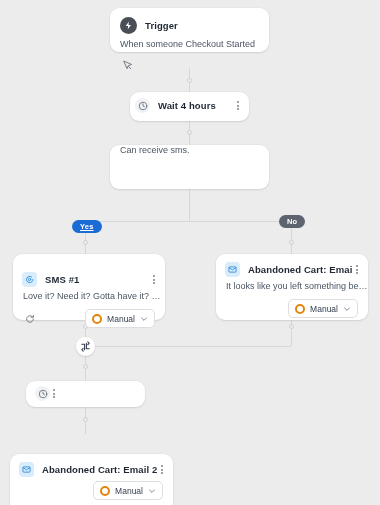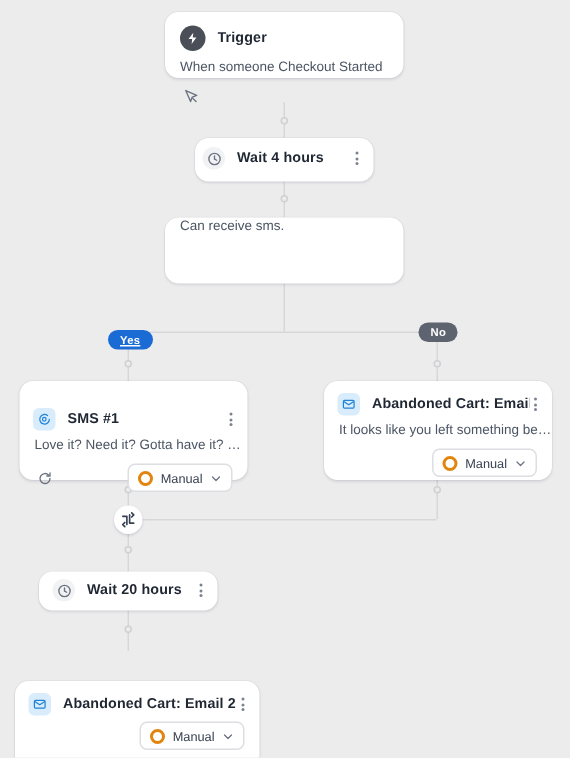--- a/index.html
+++ b/index.html
@@ -225,21 +225,20 @@
   </div>
 
   <div class="card" style="left:26px;top:381px;width:119px;height:26px;">
     <div class="card-head" style="padding:5px 7px 5px 9px;">
       <span class="ic ic-clock">
         <svg width="10" height="10" viewBox="0 0 24 24" fill="none" stroke="#6b7280" stroke-width="2.2" stroke-linecap="round">
           <circle cx="12" cy="12" r="9"></circle>
             <path d="M12 7v5l3.5 2"></path>
         </svg>
       </span>
-      <span class="card-title">Wait 20 hours</span>
       <span class="kebab">
           <i></i>
           <i></i>
           <i></i>
         </span>
     </div>
   </div>
 
   <div class="card" style="left:10px;top:454px;width:163px;height:63px;">
     <div class="card-head" style="padding:8px 7px 4px 9px;">

